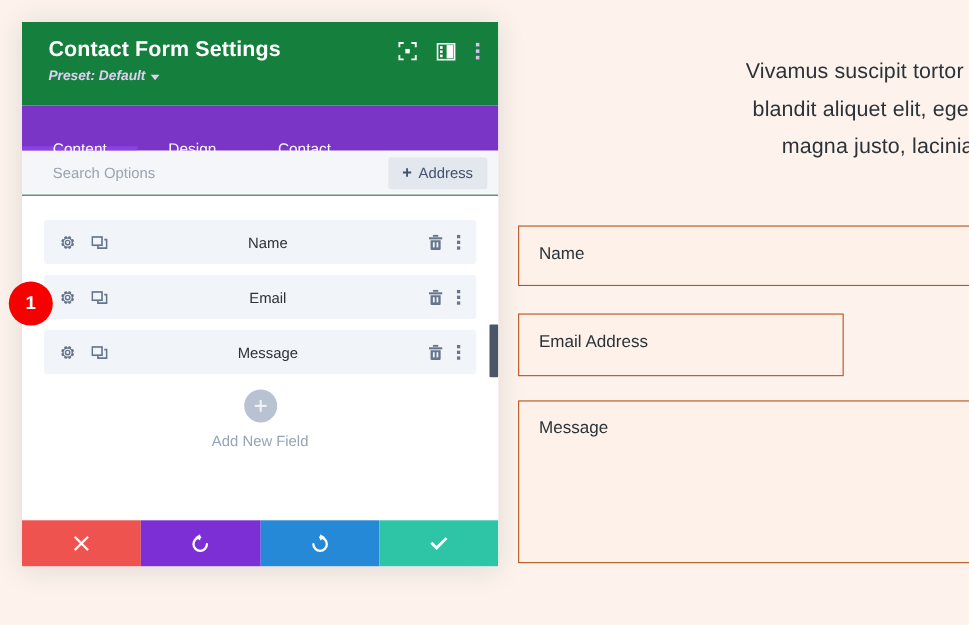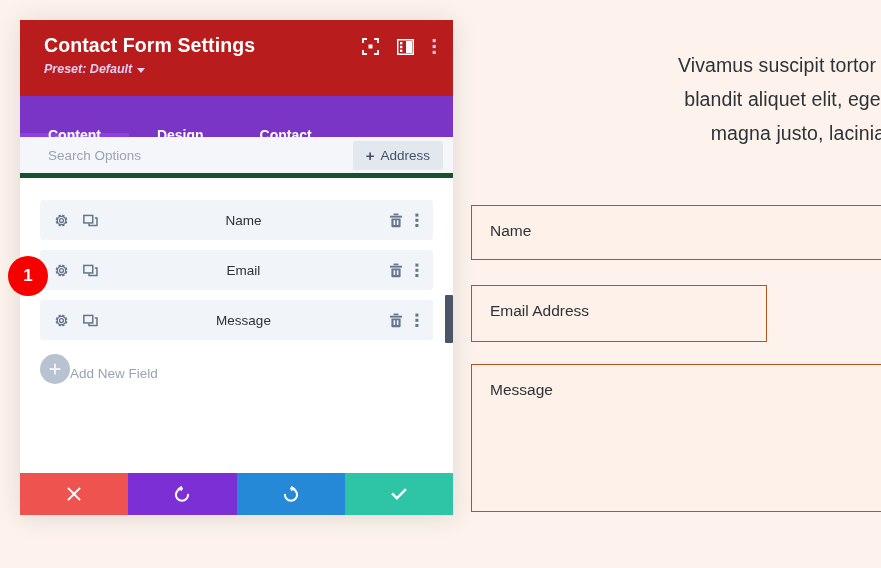--- a/index.html
+++ b/index.html
@@ -70,21 +70,21 @@
     width: 433px; height: 495px;
     background: #ffffff;
     box-shadow: 0 2px 24px rgba(30,30,60,.13);
     overflow: hidden;
   }
 
   
   .modal-header {
     position: relative;
     height: 76px;
-    background: #b91c1c;
+    background: #15803d;
     padding: 14px 18px 0 24px;
     box-sizing: border-box;
   }
   .modal-title {
     margin: 0;
     font-size: 19.5px;
     font-weight: bold;
     color: #ffffff;
     letter-spacing: .1px;
   }
@@ -123,34 +123,34 @@
     height: 41px;
     background: #7a35c6;
   }
   .tab {
     flex: 0 0 auto;
     display: flex;
     align-items: center;
     justify-content: center;
     padding: 0 28px;
     font-size: 14px;
-    font-weight: bold;
+    font-weight: normal;
     color: #ffffff;
     cursor: pointer;
     box-sizing: border-box;
     margin-top: 37px;
   }
   .tab.active { background: #8c42e3; }
 
   
   .searchbar {
     position: relative;
     height: 41px;
     background: #f4f6f9;
-    border-bottom: 5px solid #14532d;
+    border-bottom: 1px solid #14532d;
     display: flex;
     align-items: center;
     padding: 0 10px 0 26px;
     box-sizing: border-box;
   }
   .search-input {
     flex: 1;
     border: none;
     outline: none;
     background: transparent;
@@ -200,21 +200,21 @@
     text-align: center;
     font-size: 13.5px;
     color: #2c3338;
   }
   .ricon { cursor: pointer; display: block; }
 
   
   .add-field {
     margin-top: 14px;
     display: flex;
-    flex-direction: row;
+    flex-direction: column;
     align-items: center;
     cursor: pointer;
   }
   .add-circle {
     width: 30px; height: 30px;
     border-radius: 50%;
     background: #b9c2d0;
     display: flex;
     align-items: center;
     justify-content: center;

